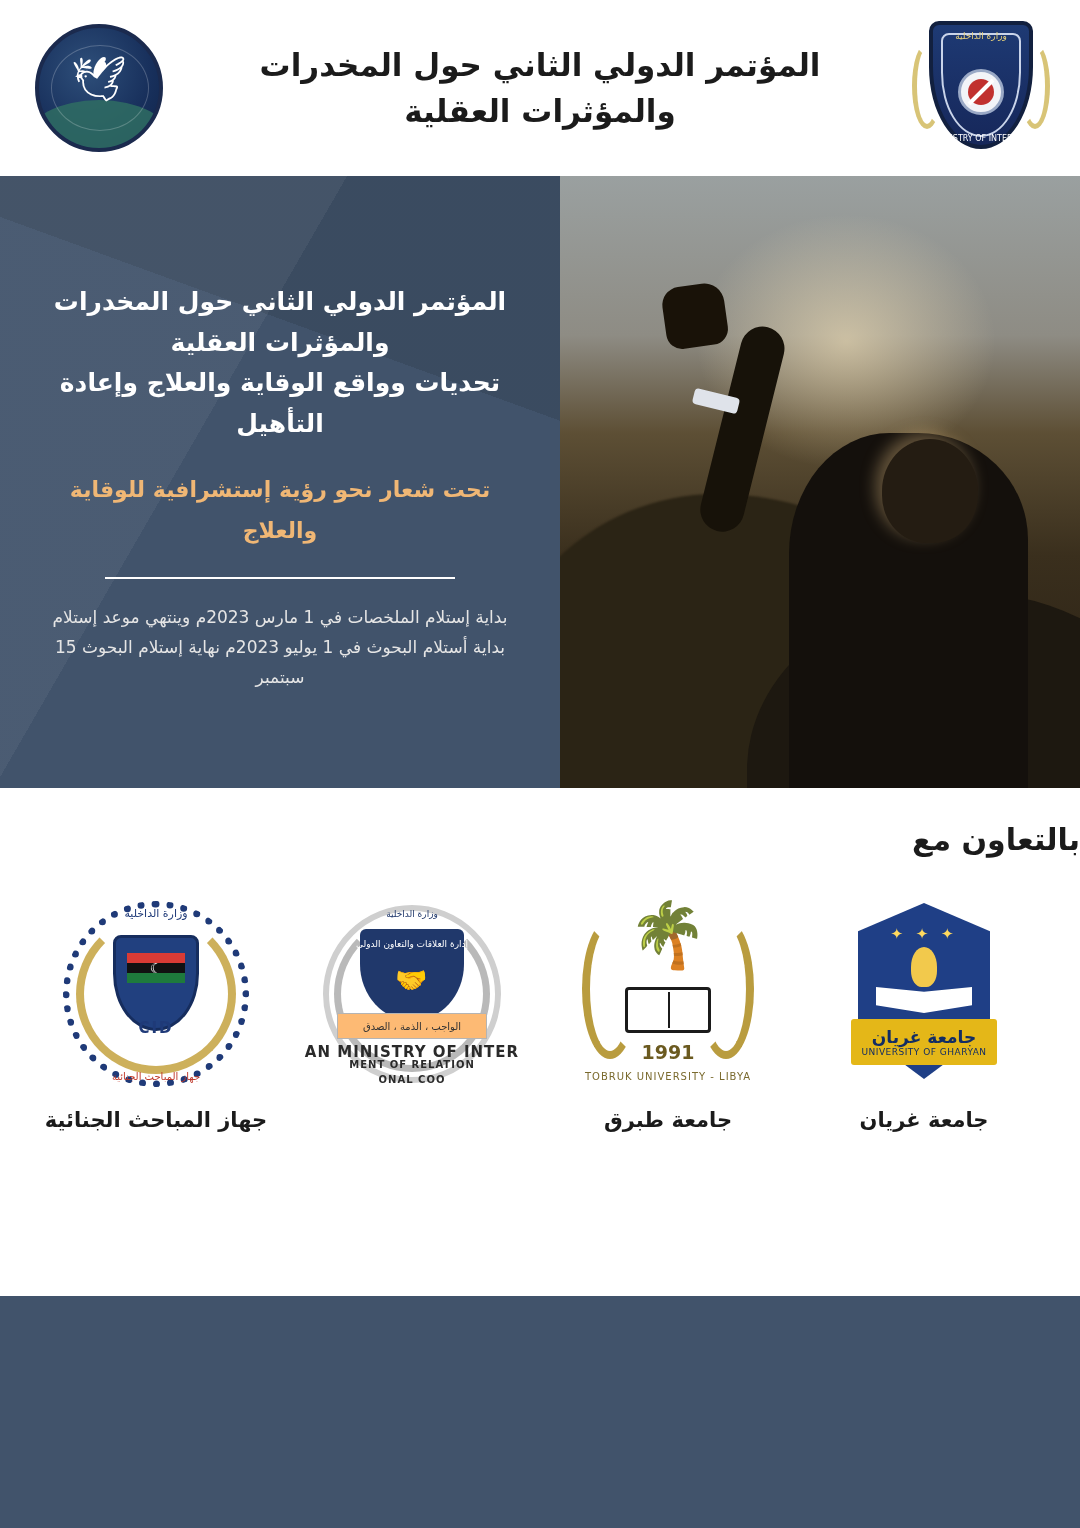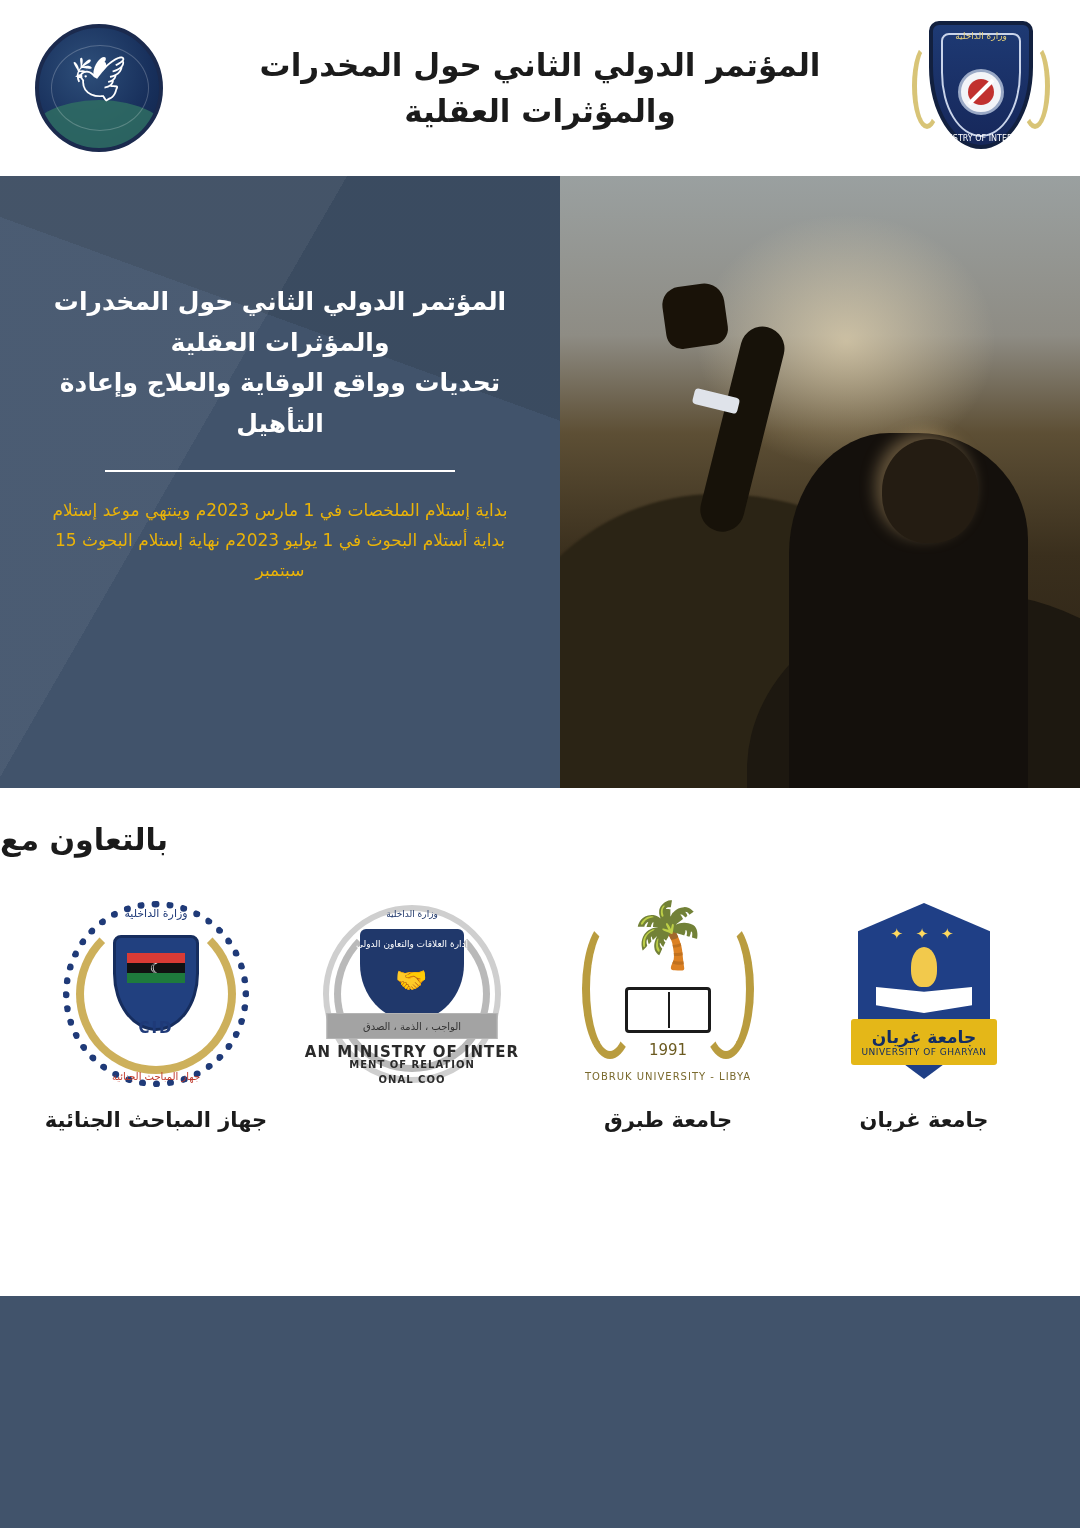--- a/index.html
+++ b/index.html
@@ -279,30 +279,30 @@
     width: 350px;
     height: 2px;
     background: #ffffff;
   }
   .hero-dates {
     position: relative;
     margin-top: 24px;
     font-size: 17px;
     line-height: 1.75;
     text-align: center;
-    color: #eab308;
+    color: #e5e5e5;
   }
 
   
   .partners {
     background: #ffffff;
     padding: 34px 0 0 0;
   }
   .partners-title {
-    text-align: left;
+    text-align: right;
     font-size: 30px;
     font-weight: 700;
     color: #1b1b1b;
     margin-bottom: 34px;
   }
   .partner-row {
     display: flex;
     justify-content: space-around;
     align-items: flex-start;
     padding: 0 28px;
@@ -426,22 +426,22 @@
     position: absolute;
     left: 50%; top: 74px;
     transform: translateX(-50%);
     font-size: 26px;
     color: #efe2c8;
   }
   .rel .banner {
     position: absolute;
     left: 50%; top: 122px;
     transform: translateX(-50%);
-    width: 171px; height: 26px;
-    background: #a3a3a3;
+    width: 150px; height: 26px;
+    background: #fdba74;
     border: 1px solid #b4b4b4;
     color: #333;
     font-size: 10px;
     display: flex;
     align-items: center;
     justify-content: center;
     white-space: nowrap;
   }
   .rel .top-ar {
     position: absolute;
@@ -506,23 +506,23 @@
     content: "";
     position: absolute;
     left: 50%; top: 2px; bottom: 2px;
     width: 2px;
     background: #1b1b1b;
   }
   .tob .year {
     position: absolute;
     left: 50%; top: 150px;
     transform: translateX(-50%);
-    font-size: 15px;
+    font-size: 19px;
     color: #6b5a20;
-    font-weight: 400;
+    font-weight: 700;
   }
   .tob .en {
     position: absolute;
     left: 50%; bottom: 14px;
     transform: translateX(-50%);
     font-size: 10px;
     letter-spacing: 1px;
     color: #7a6a2e;
     white-space: nowrap;
   }
@@ -622,20 +622,21 @@
       <div class="fist"></div>
     </div>
 
     <div class="hero-text">
       <div class="hero-main-title">
         <div>المؤتمر الدولي الثاني حول المخدرات والمؤثرات العقلية</div>
         <div>تحديات وواقع الوقاية والعلاج وإعادة التأهيل</div>
       </div>
 
       <div class="hero-sub">
+        <div>تحت شعار نحو رؤية إستشرافية للوقاية والعلاج</div>
       </div>
 
       <div class="hero-rule"></div>
 
       <div class="hero-dates">
         <div>بداية إستلام الملخصات في 1 مارس 2023م وينتهي موعد إستلام</div>
         <div>بداية أستلام البحوث في 1 يوليو 2023م نهاية إستلام البحوث 15 سبتمبر</div>
 
       </div>
     </div>

